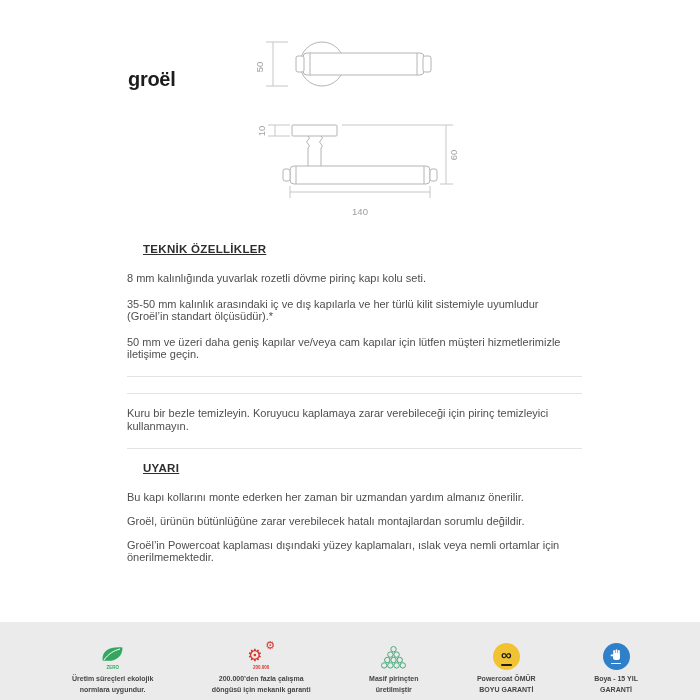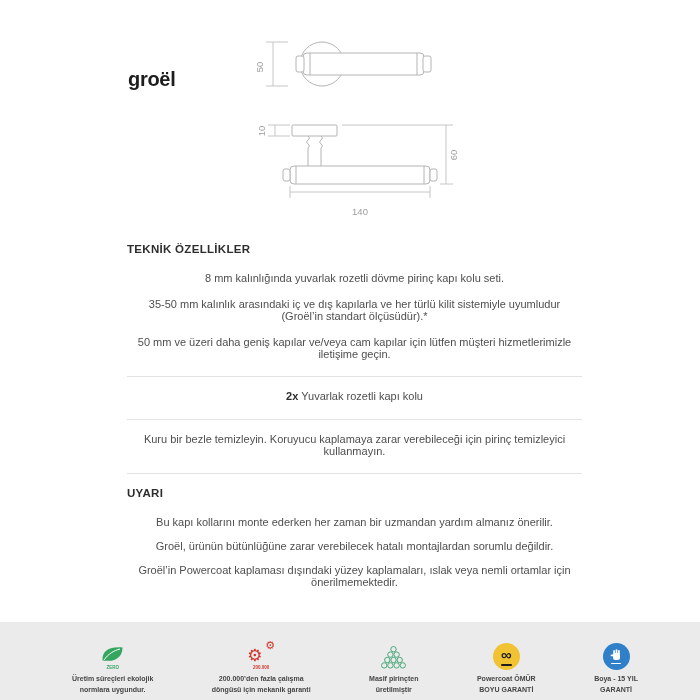--- a/index.html
+++ b/index.html
@@ -18,24 +18,24 @@
     font-size: 20px; font-weight: 600; letter-spacing: -0.3px; color: #1d1d1d;
   }
   .drawing { position: absolute; left: 250px; top: 26px; text-align: right; }
 
   
   .content {
     position: absolute; left: 127px; top: 243px; width: 455px;
   }
   .section h3 {
     font-size: 11.5px; font-weight: bold; color: #2d2d2d;
-    letter-spacing: 0.3px; margin: 0 0 17px 0;
+    letter-spacing: 0.3px; margin: 0 0 17px 16px; text-decoration: underline;
   }
   .section p {
-    font-size: 11px; color: #4e4e4e; margin: 12px 0 14px 0; line-height: 1.1; text-align: center;
+    font-size: 11px; color: #4e4e4e; margin: 12px 0 14px 0; line-height: 1.1;
   }
   .section.tight p { margin-bottom: 11px; }
   .section p strong { color: #2d2d2d; margin-right: 3px; }
   .divider {
     border: none; border-top: 1px solid #e3e3e3;
     margin: 16px 0 13px 0;
   }
 
   
   .footer {
@@ -130,21 +130,20 @@
 
   <div class="section">
     <h3>TEKNİK ÖZELLİKLER</h3>
     <p>8 mm kalınlığında yuvarlak rozetli dövme pirinç kapı kolu seti.</p>
     <p>35-50 mm kalınlık arasındaki iç ve dış kapılarla ve her türlü kilit sistemiyle uyumludur (Groël’in standart ölçüsüdür).*</p>
     <p>50 mm ve üzeri daha geniş kapılar ve/veya cam kapılar için lütfen müşteri hizmetlerimizle iletişime geçin.</p>
   </div>
   <hr class="divider">
 
   <div class="section">
-    <p><strong>2x</strong><span>Yuvarlak rozetli kapı kolu</span></p>
   </div>
   <hr class="divider">
 
   <div class="section">
     <p>Kuru bir bezle temizleyin. Koruyucu kaplamaya zarar verebileceği için pirinç temizleyici kullanmayın.</p>
   </div>
   <hr class="divider">
 
   <div class="section tight">
     <h3>UYARI</h3>

